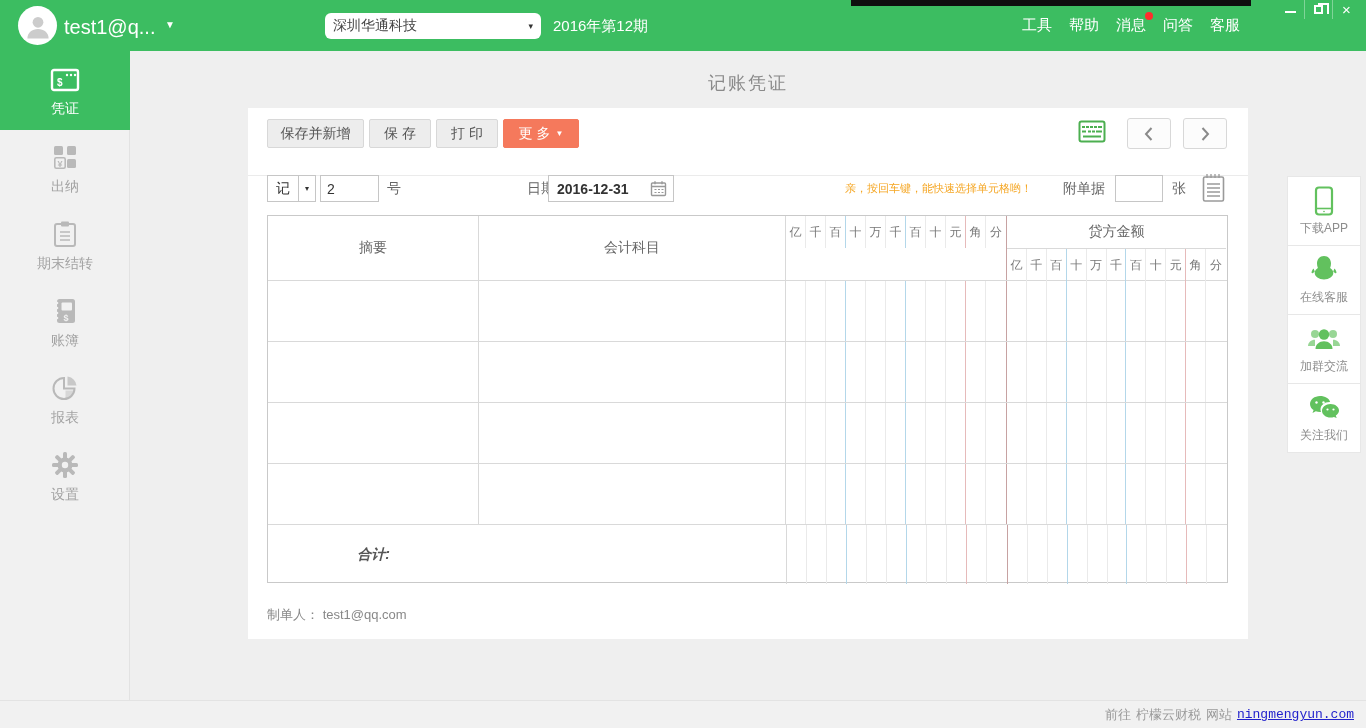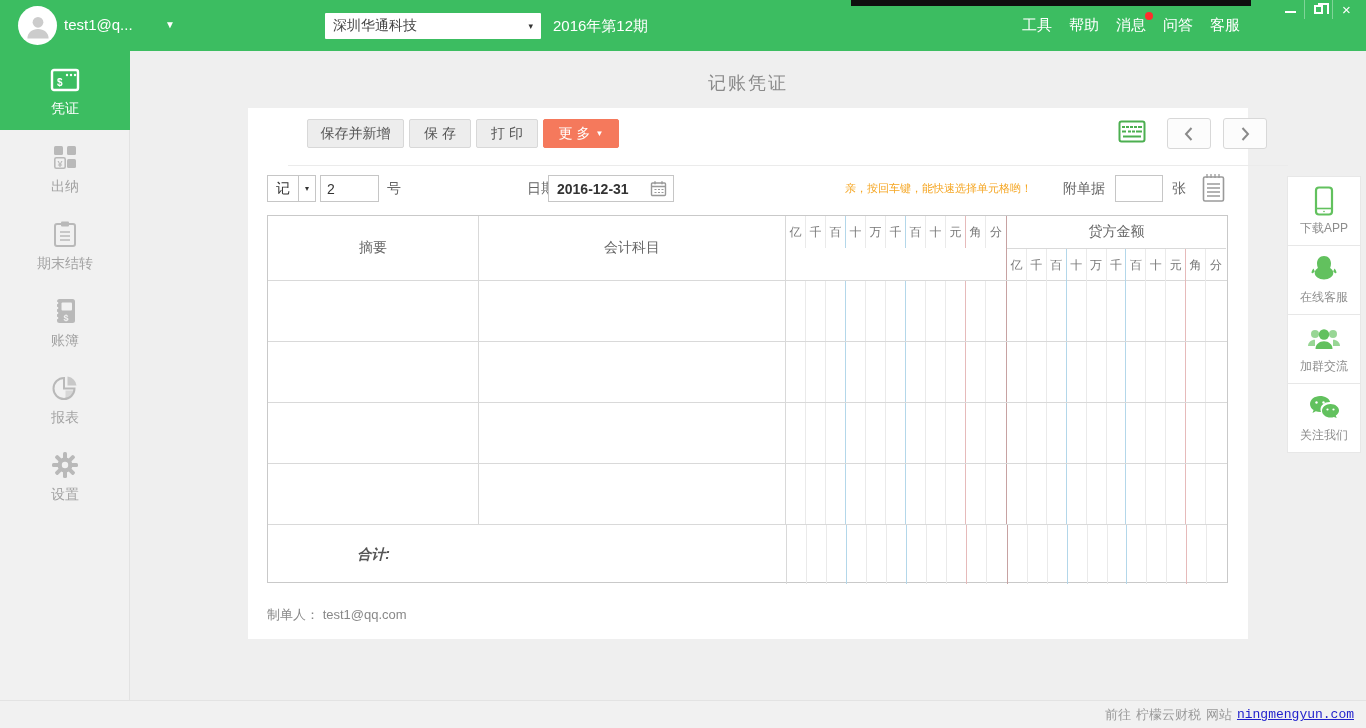--- a/index.html
+++ b/index.html
@@ -4,24 +4,24 @@
 <style>
   * { margin:0; padding:0; box-sizing:border-box; }
   html,body { width:1366px; height:728px; overflow:hidden;
     font-family:"Liberation Sans","DejaVu Sans",sans-serif; background:#efefef; }
 
   
   #topbar { position:absolute; left:0; top:0; width:1366px; height:51px; background:#3cbd61; z-index:20; }
   #overlay-strip { position:absolute; left:851px; top:0; width:400px; height:6px; background:#0f0f0f; z-index:30; }
   #avatar { position:absolute; left:18px; top:6px; width:39px; height:39px; border-radius:50%; background:#fff;
     display:flex; align-items:center; justify-content:center; overflow:hidden; }
-  #username { position:absolute; left:64px; top:16px; color:#fff; font-size:15px;text-align:right; }
+  #username { position:absolute; left:64px; top:16px; color:#fff; font-size:20px;text-align:right; }
   #user-caret { position:absolute; left:165px; top:19px; color:#fff; font-size:10px; }
   #company-select { position:absolute; left:325px; top:13px; width:216px; height:26px; background:#fff;
-    border-radius:1px; display:flex; align-items:center; padding:0 8px; font-size:14px; color:#444; cursor:pointer; }
+    border-radius:6px; display:flex; align-items:center; padding:0 8px; font-size:14px; color:#444; cursor:pointer; }
   #company-select .sel-caret { margin-left:auto; font-size:9px; color:#333; }
   #period { position:absolute; left:553px; top:17px; color:#fff; font-size:15px; }
   #topbar-menu { position:absolute; right:126px; top:16px; display:flex; gap:17px; color:#fff; font-size:15px; }
   #topbar-menu .mitem { position:relative; cursor:pointer; }
   .red-dot { position:absolute; top:-4px; right:-7px; width:8px; height:8px; border-radius:50%; background:#ff2d2d; }
   #win-controls { position:absolute; right:6px; top:0; display:flex; height:19px; align-items:center; }
   .winbtn { width:28px; height:19px; display:flex; align-items:center; justify-content:center; cursor:pointer;
     border-left:1px solid rgba(255,255,255,.35); color:#fff; }
   .winbtn:first-child { border-left:none; }
   .ico-min { width:11px; height:0; border-bottom:2px solid #fff; margin-top:4px; }
@@ -38,21 +38,21 @@
   .side-item .sicon { color:#b9b9b9; height:30px; display:flex; align-items:flex-end; }
   .side-item .slabel { font-size:14px; margin-top:7px; }
   .side-item.active { height:79px; background:#3cbd61; color:#fff; }
   .side-item.active .sicon { color:#fff; }
 
   
   #page-title { position:absolute; left:248px; top:71px; width:1000px; text-align:center;
     font-size:18px; color:#8a8a8a; letter-spacing:2px; }
   #panel { position:absolute; left:248px; top:108px; width:1000px; height:531px; background:#fff; }
 
-  #toolbar { position:absolute; left:0; top:0; width:1000px; height:58px; border-bottom:1px solid #ebebeb;margin-left:40px; }
+  #toolbar { position:absolute; left:0; top:0; width:1000px; height:68px; border-bottom:1px solid #ebebeb; }
   .btn { position:absolute; top:11px; height:29px; background:#ededed; border:1px solid #d8d8d8;
     color:#555; font-size:14px; border-radius:2px; display:flex; align-items:center; justify-content:center;
     cursor:pointer; font-family:inherit; }
   #btn-save-new { left:19px; width:97px; }
   #btn-save { left:121px; width:62px; }
   #btn-print { left:188px; width:62px; }
   #btn-more { left:255px; width:76px; background:#f5795c; border-color:#f5795c; color:#fff; }
   #btn-more .mcaret { font-size:8px; margin-left:5px; }
   #kbd-icon { position:absolute; left:830px; top:12px; color:#4caf50; cursor:pointer; }
   .navbtn { position:absolute; top:10px; width:44px; height:31px; background:#fcfcfc;

